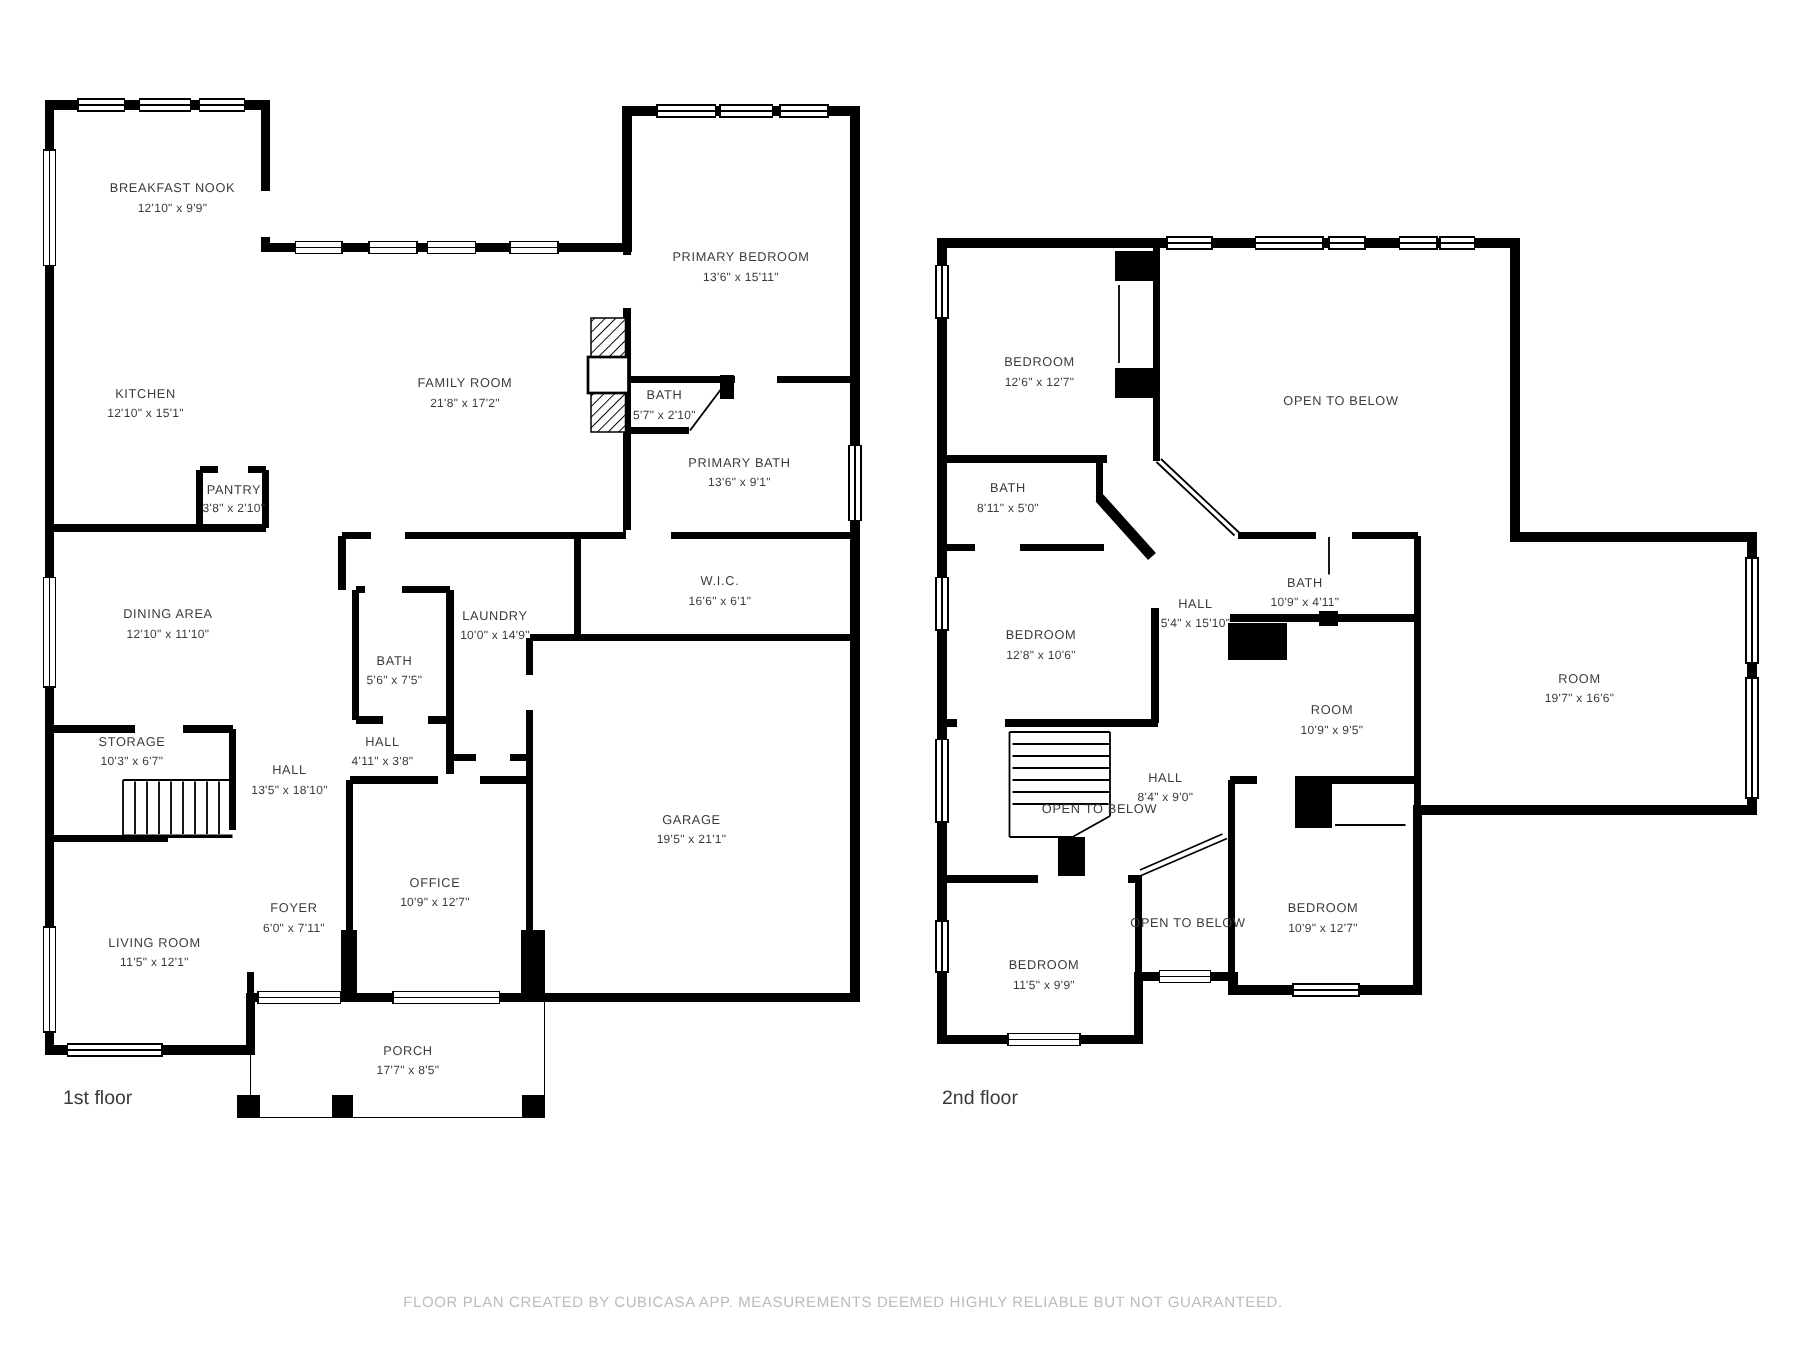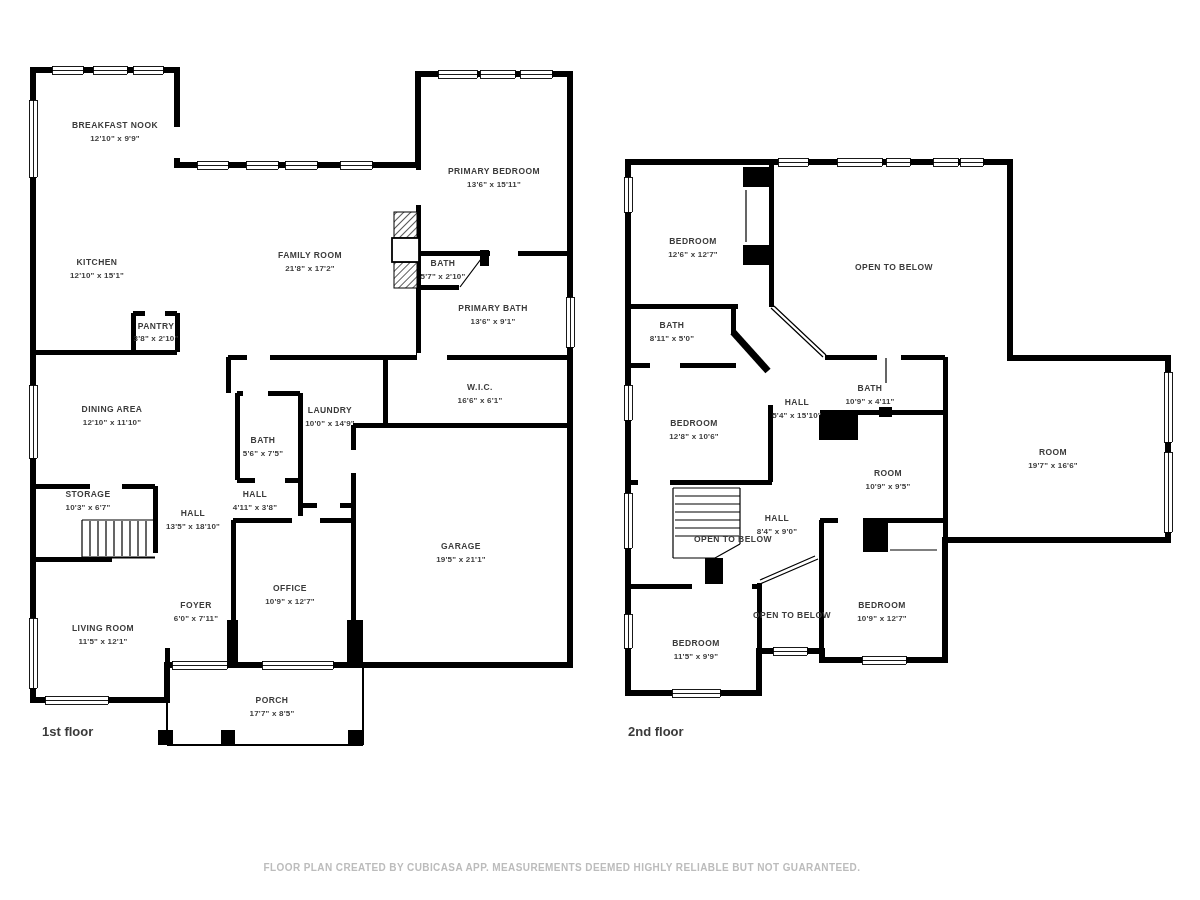--- a/index.html
+++ b/index.html
@@ -1,17 +1,17 @@
 <!DOCTYPE html>
 <html><head>
 <meta charset="utf-8">
 <style>
   html,body{margin:0;padding:0;background:#ffffff;}
   #stage{position:relative;width:1200px;height:900px;background:#ffffff;overflow:hidden;
-         font-family:"Liberation Sans", sans-serif;font-weight:bold;}
+         font-family:"Liberation Sans", sans-serif;}
   svg{position:absolute;left:0;top:0;}
   .wall-ext{stroke:#000;stroke-width:6.5;fill:none;}
   .wall-int{stroke:#000;stroke-width:5;fill:none;}
   .wall-thick{stroke:#000;stroke-width:7;fill:none;}
   .chunk{fill:#000;stroke:none;}
   .gap{fill:#fff;stroke:none;}
   .win{fill:#fff;stroke:#000;stroke-width:0.9;}
   .winline{stroke:#000;stroke-width:0.9;fill:none;}
   .thin{stroke:#000;stroke-width:1.2;fill:none;}
   .rn{font-size:8.5px;letter-spacing:0.45px;fill:#3b3b3b;text-anchor:middle;}

